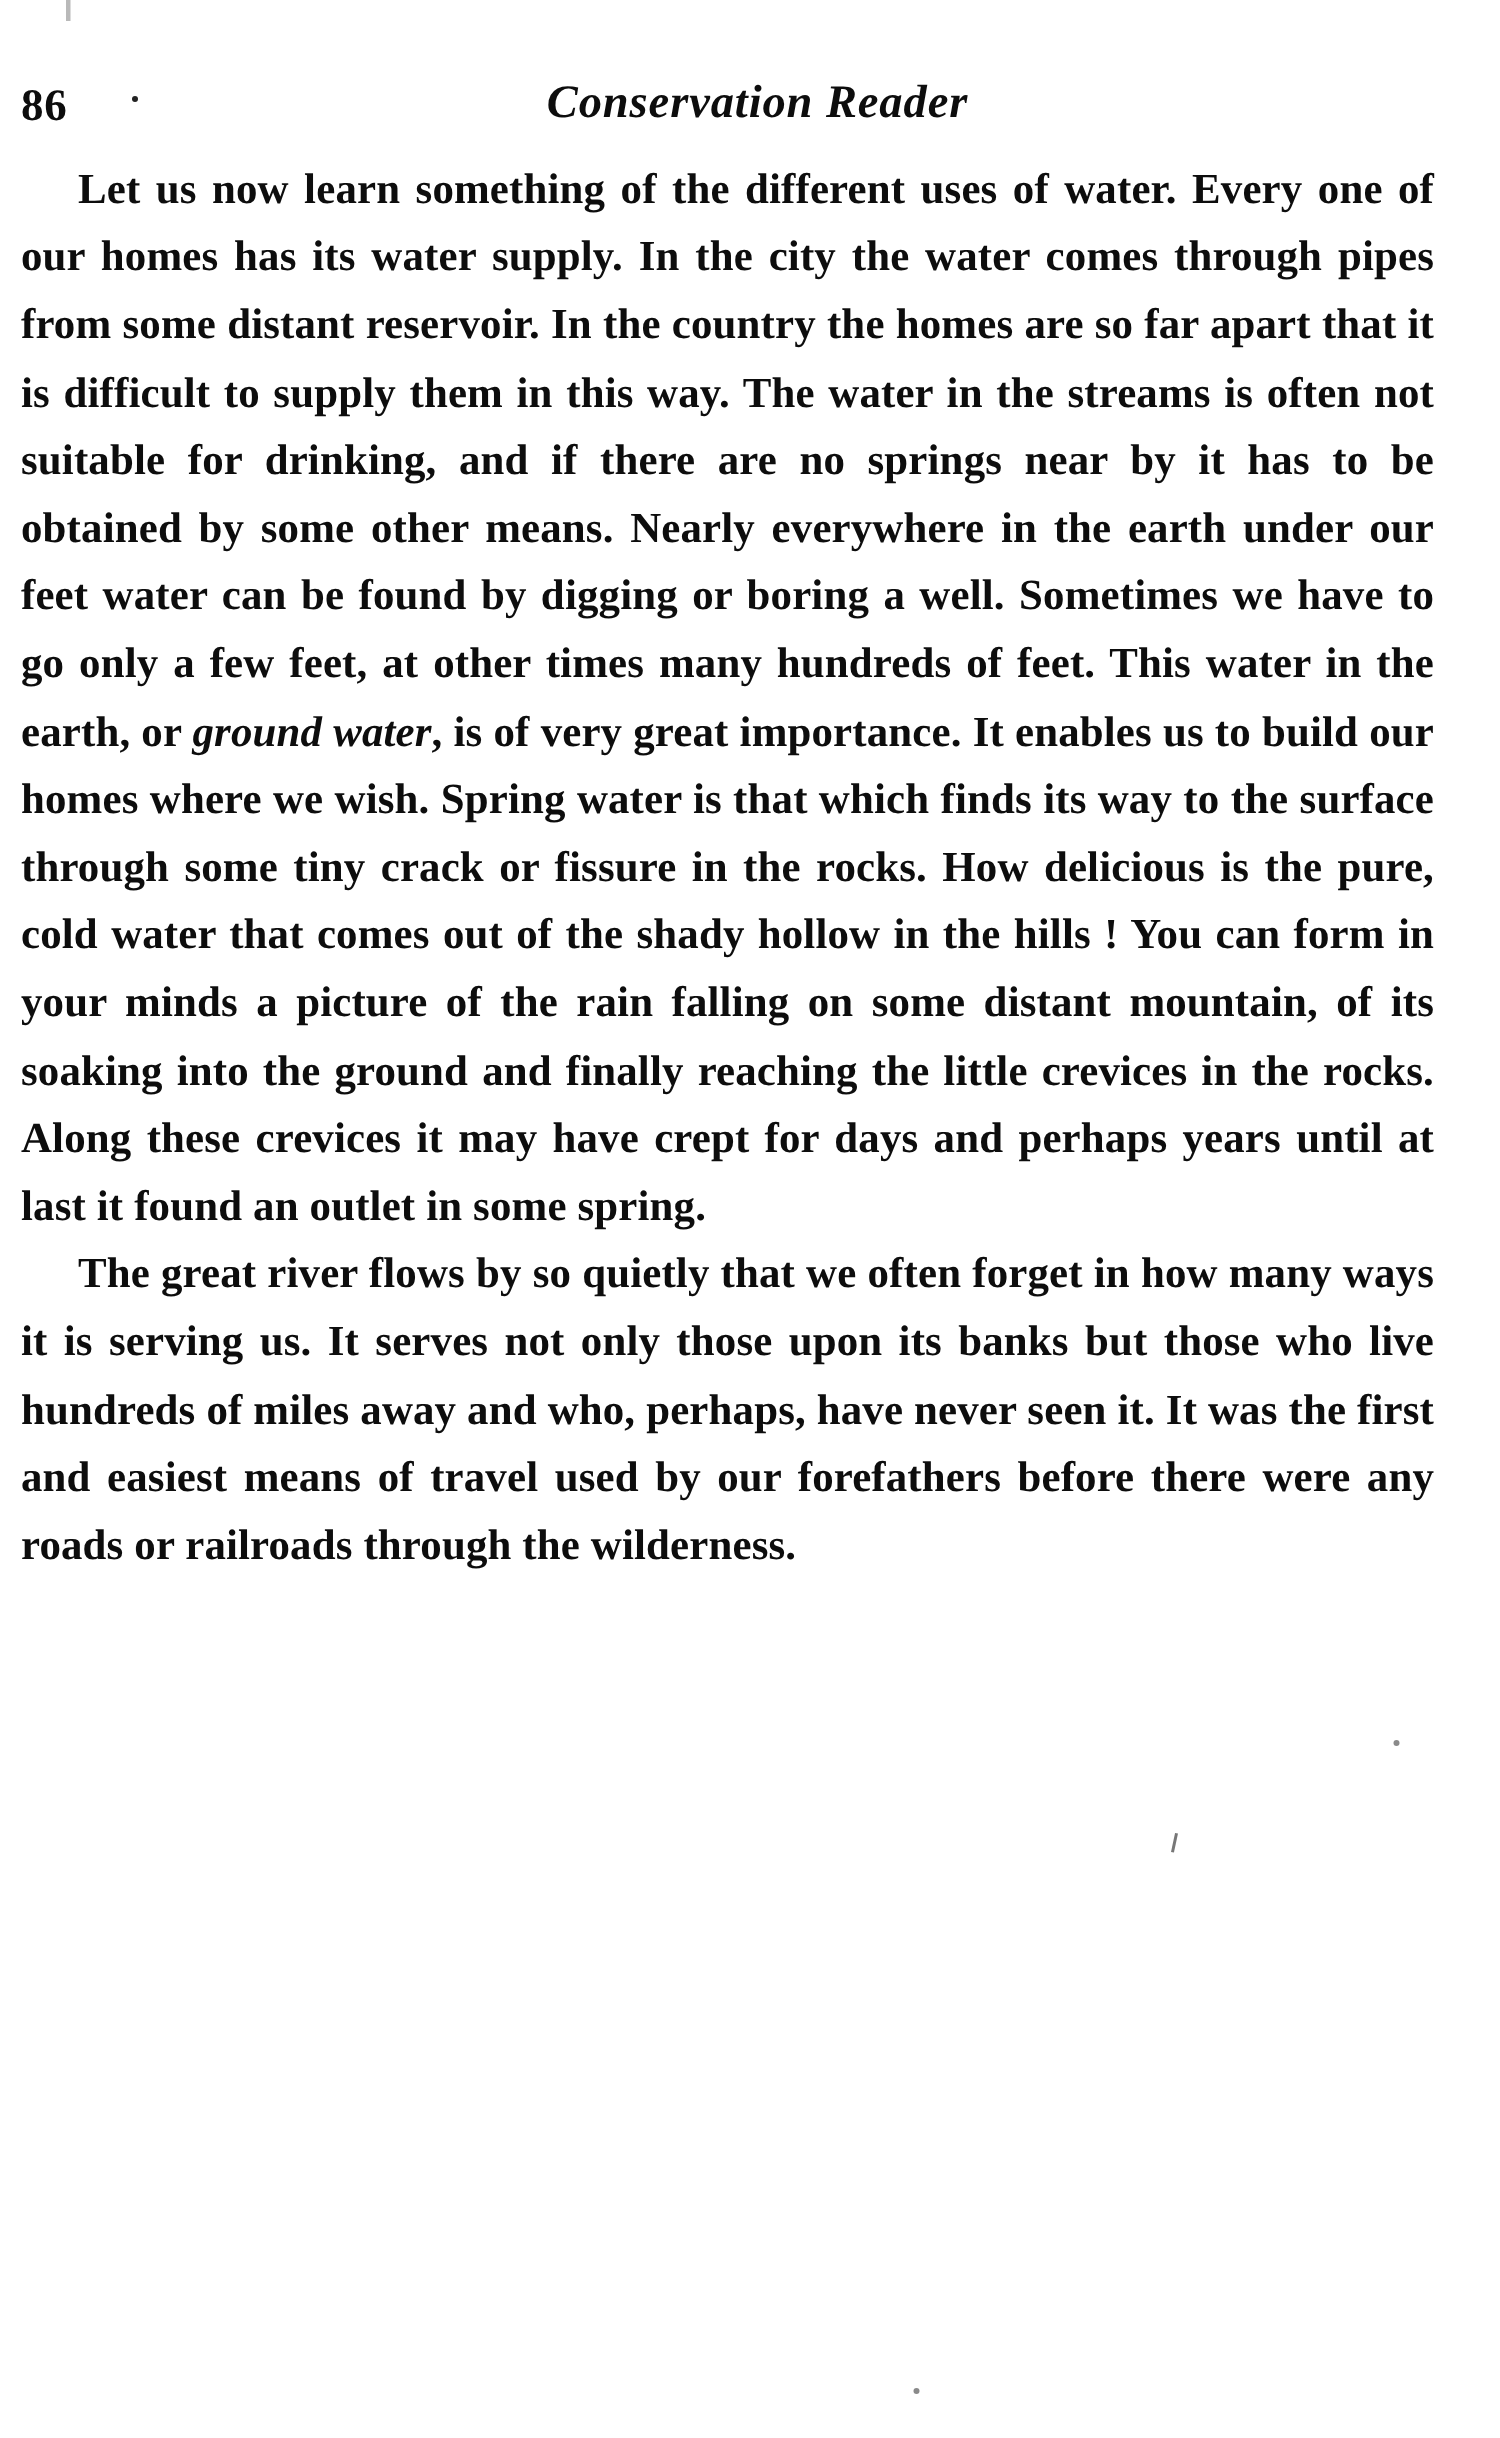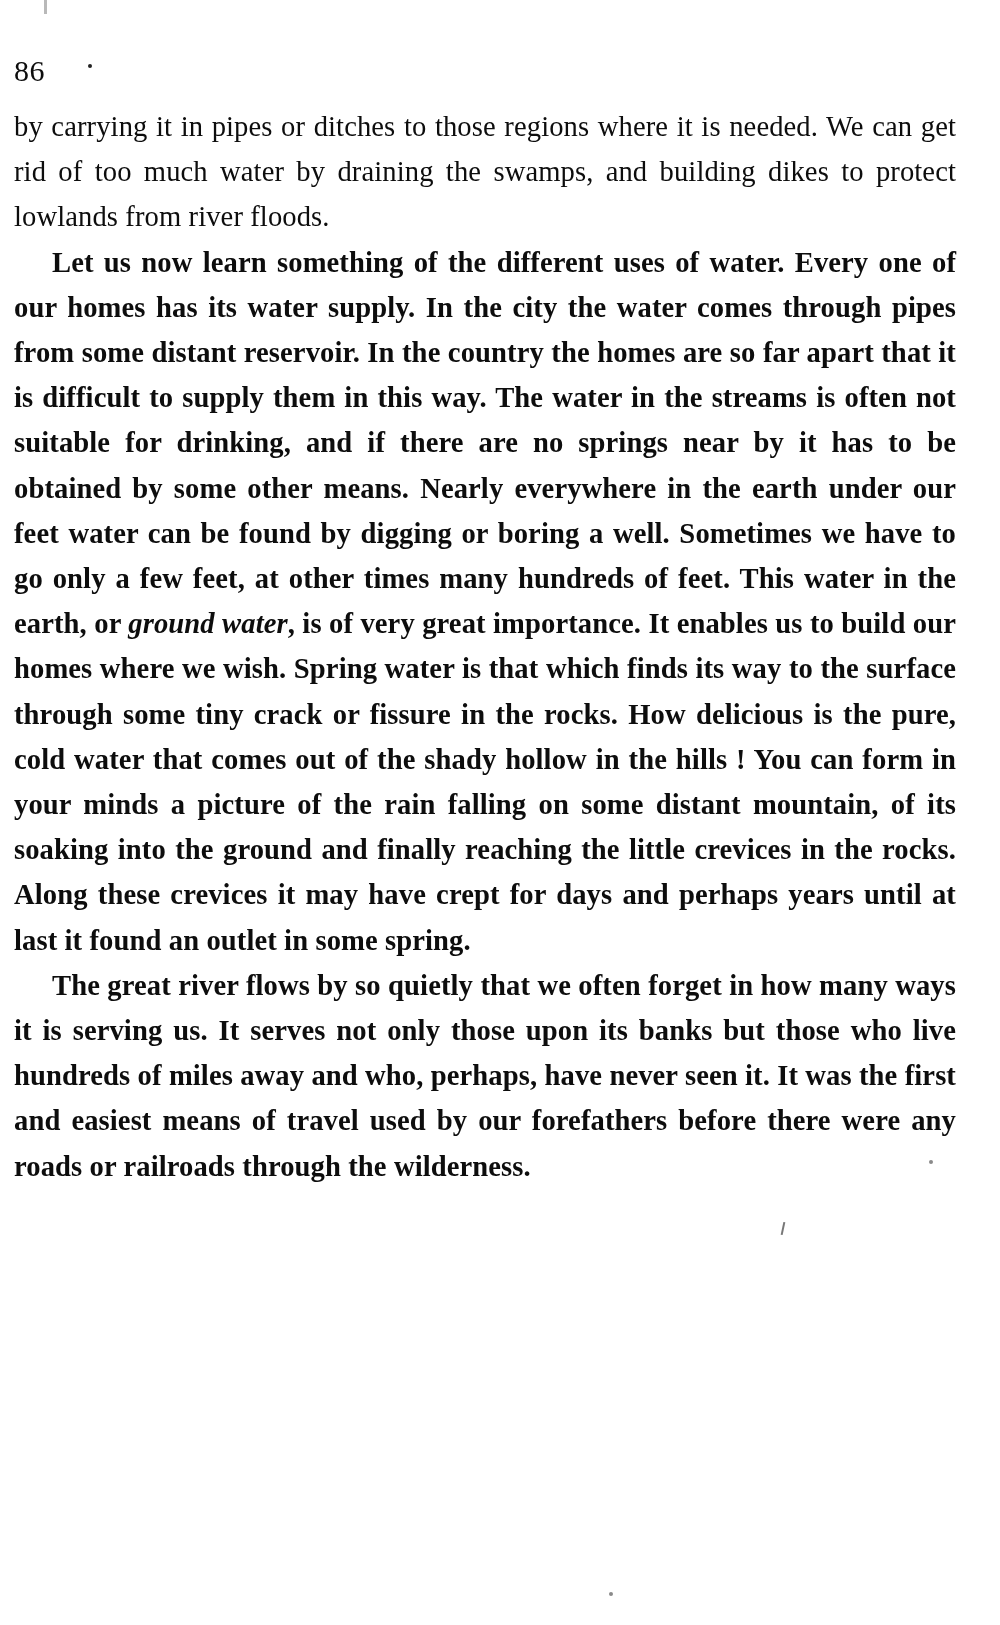--- a/index.html
+++ b/index.html
@@ -36,21 +36,21 @@
     left: 0;
     top: 26px;
     width: 1000px;
     height: 50px;
   }
   .folio {
     position: absolute;
     left: 14px;
     top: 28px;
     font-size: 30px;
-    font-weight: 400;
+    font-weight: 700;
     letter-spacing: 0.5px;
     font-family: "Liberation Serif", serif;
   }
   .folio-dot {
     position: absolute;
     left: 88px;
     top: 38px;
     width: 4px;
     height: 4px;
     background: #222;
@@ -126,24 +126,24 @@
 </head>
 <body>
 
 <div class="page">
 
   <div class="scan-mark"></div>
 
   <div class="header">
     <div class="folio">86</div>
     <div class="folio-dot"></div>
+    <div class="running-head">Conservation Reader</div>
   </div>
 
   <div class="body-text">
-    <p>by carrying it in pipes or ditches to those regions where it is needed.  We can get rid of too much water by draining the swamps, and building dikes to protect lowlands from river floods.</p>
     <p class="indent"><span>Let us now learn something of the different uses of water. Every one of our homes has its water supply.  In the city the water comes through pipes from some distant reservoir. In the country the homes are so far apart that it is difficult to supply them in this way.  The water in the streams is often not suitable for drinking, and if there are no springs near by it has to be obtained by some other means.  Nearly everywhere in the earth under our feet water can be found by digging or boring a well.  Sometimes we have to go only a few feet, at other times many hundreds of feet. This water in the earth, or </span><span class="italic">ground water</span><span>, is of very great importance.  It enables us to build our homes where we wish.  Spring water is that which finds its way to the surface through some tiny crack or fissure in the rocks.  How delicious is the pure, cold water that comes out of the shady hollow in the hills !  You can form in your minds a picture of the rain falling on some distant mountain, of its soaking into the ground and finally reaching the little crevices in the rocks.  Along these crevices it may have crept for days and perhaps years until at last it found an outlet in some spring.</span></p>
     <p class="indent">The great river flows by so quietly that we often forget in how many ways it is serving us.  It serves not only those upon its banks but those who live hundreds of miles away and who, perhaps, have never seen it.  It was the first and easiest means of travel used by our forefathers before there were any roads or railroads through the wilderness.</p>
   </div>
 
   <div class="mark-a"></div>
   <div class="mark-b"></div>
   <div class="mark-c"></div>
 
 </div>
 

